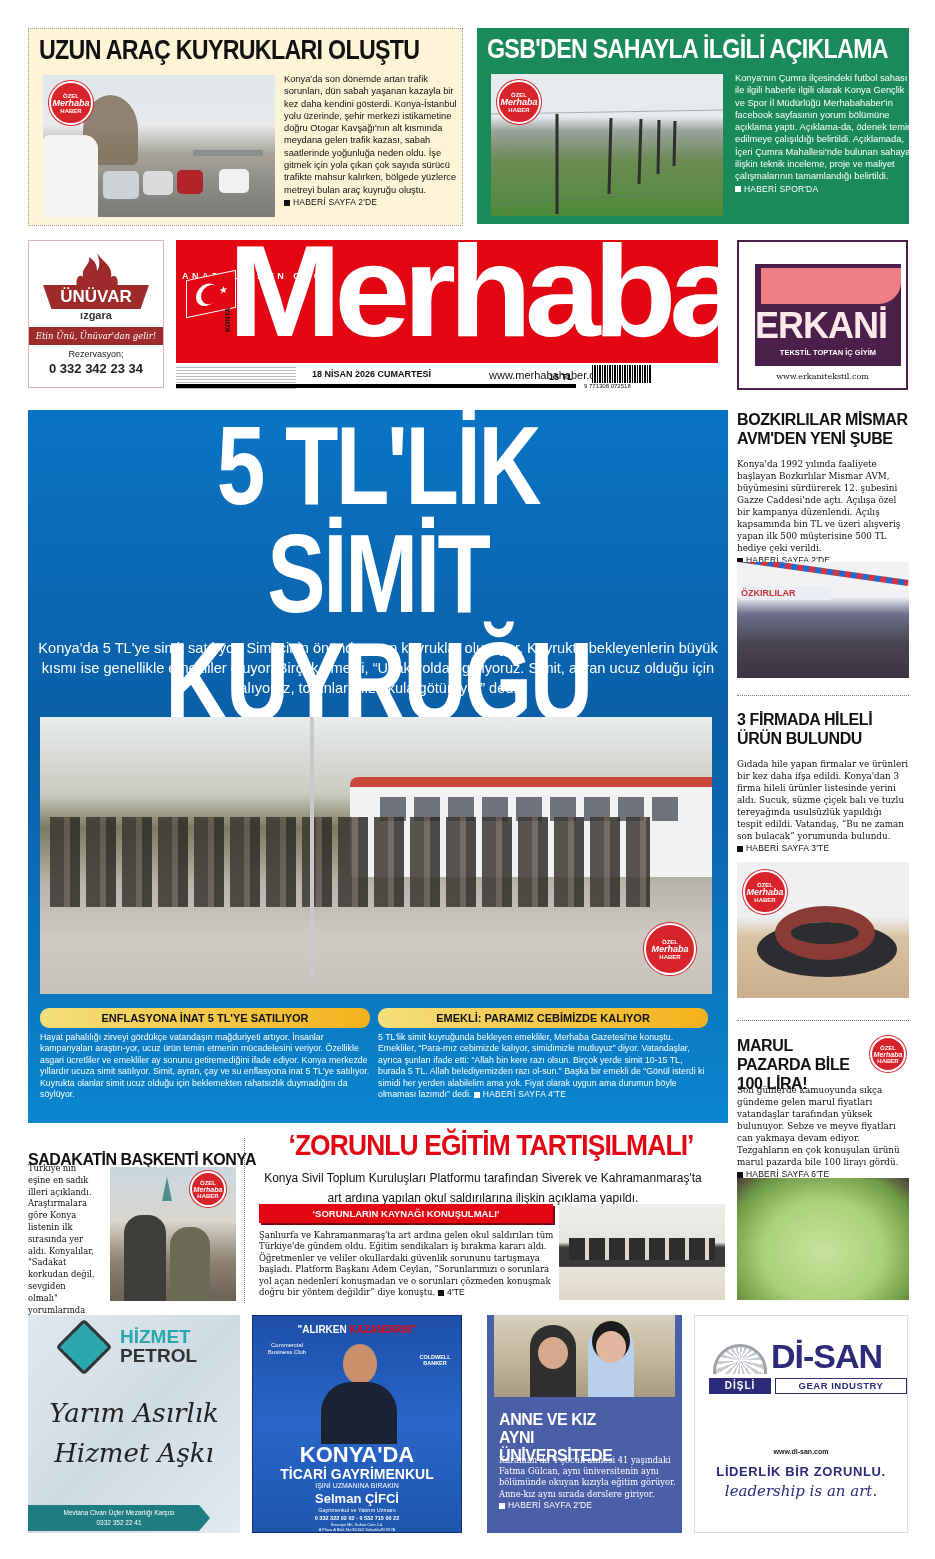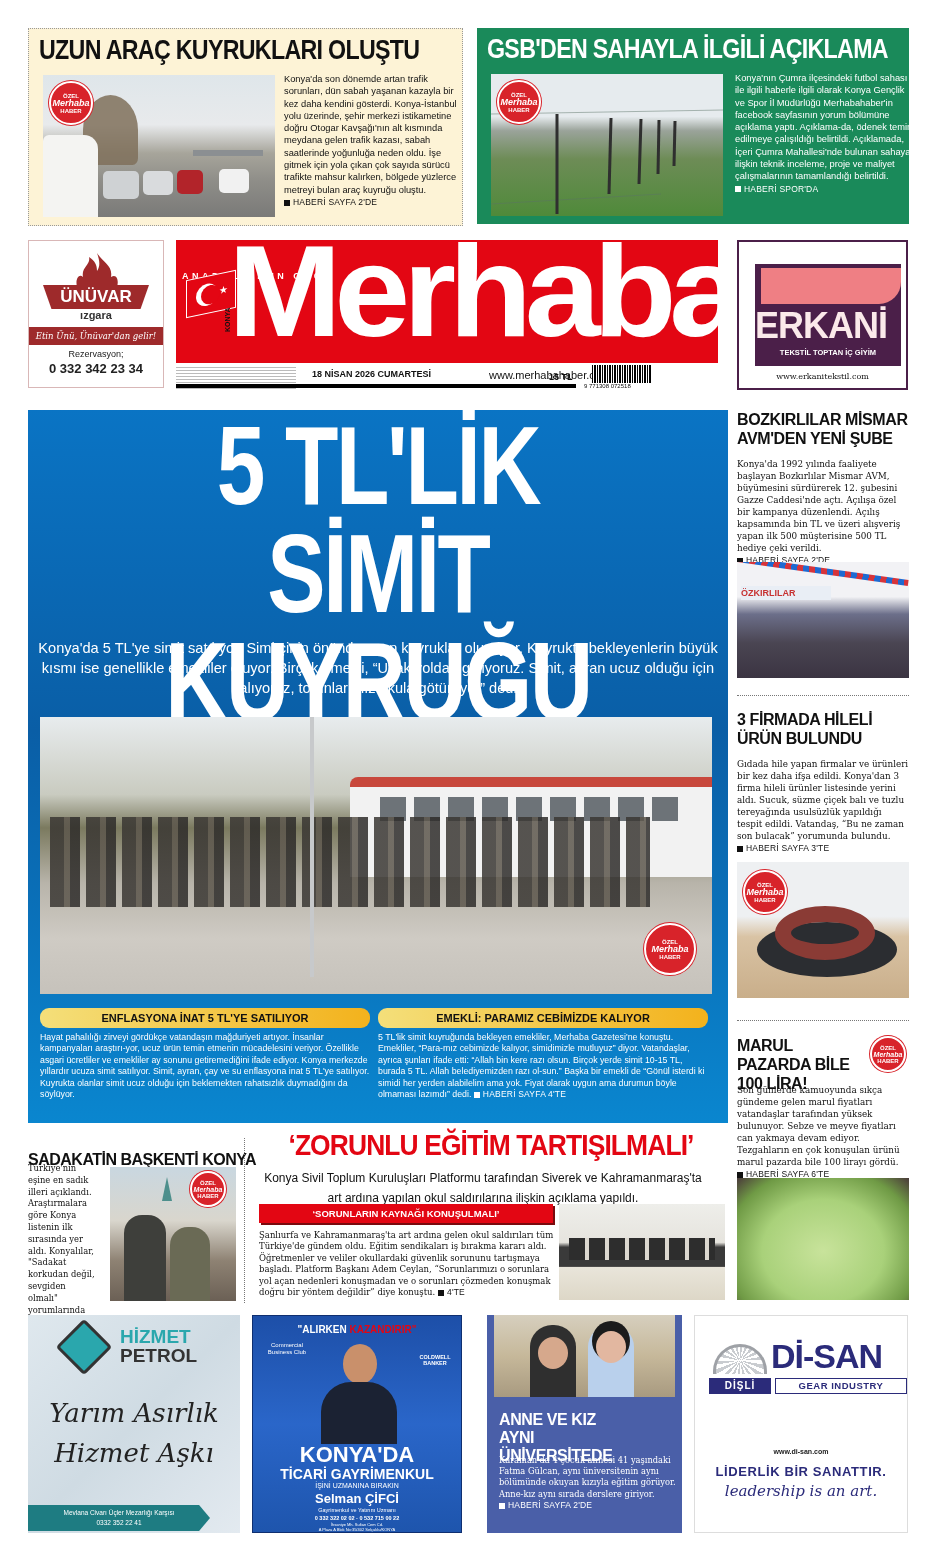--- a/index.html
+++ b/index.html
@@ -292,15 +292,15 @@
     <span class="ref"><span class="sq" style="background:#fff;"></span><span>HABERİ SAYFA 2'DE</span></span>
   </div>
 </div>
 
 <div class="ad-bottom" style="left:694px;width:214px;background:#fff;border:1px solid #ddd;">
   <div class="abs" style="left:18px;top:28px;width:54px;height:30px;border-radius:30px 30px 0 0;border:3px solid #9ea1a6;border-bottom:none;background:repeating-conic-gradient(#c9ccd0 0 10deg,#fff 10deg 20deg);"></div>
   <div class="abs" style="left:76px;top:20px;color:#2b2b7a;font-size:34px;font-weight:900;letter-spacing:-1px;line-height:40px;">Dİ-SAN</div>
   <div class="abs" style="left:14px;top:62px;width:62px;height:16px;background:#2b2b7a;color:#fff;font-size:10px;font-weight:900;text-align:center;line-height:16px;letter-spacing:1px;">DİŞLİ</div>
   <div class="abs" style="left:80px;top:62px;width:132px;height:16px;border:1px solid #2b2b7a;color:#2b2b7a;font-size:9.5px;font-weight:900;text-align:center;line-height:14px;letter-spacing:0.5px;">GEAR INDUSTRY</div>
   <div class="abs" style="left:0;width:212px;top:132px;text-align:center;font-size:7px;font-weight:700;color:#222;">www.di-san.com</div>
-  <div class="abs" style="left:0;width:212px;top:148px;text-align:center;font-size:13px;font-weight:900;color:#2b2b7a;letter-spacing:0.6px;">LİDERLİK BİR SANATTIR.</div>
+  <div class="abs" style="left:0;width:212px;top:148px;text-align:center;font-size:13px;font-weight:900;color:#2b2b7a;letter-spacing:0.6px;">LİDERLİK BİR ZORUNLU.</div>
   <div class="abs serif" style="left:0;width:212px;top:166px;text-align:center;font-size:15px;font-style:italic;color:#2b2b7a;">leadership is an art.</div>
 </div>
 
 </body></html>

